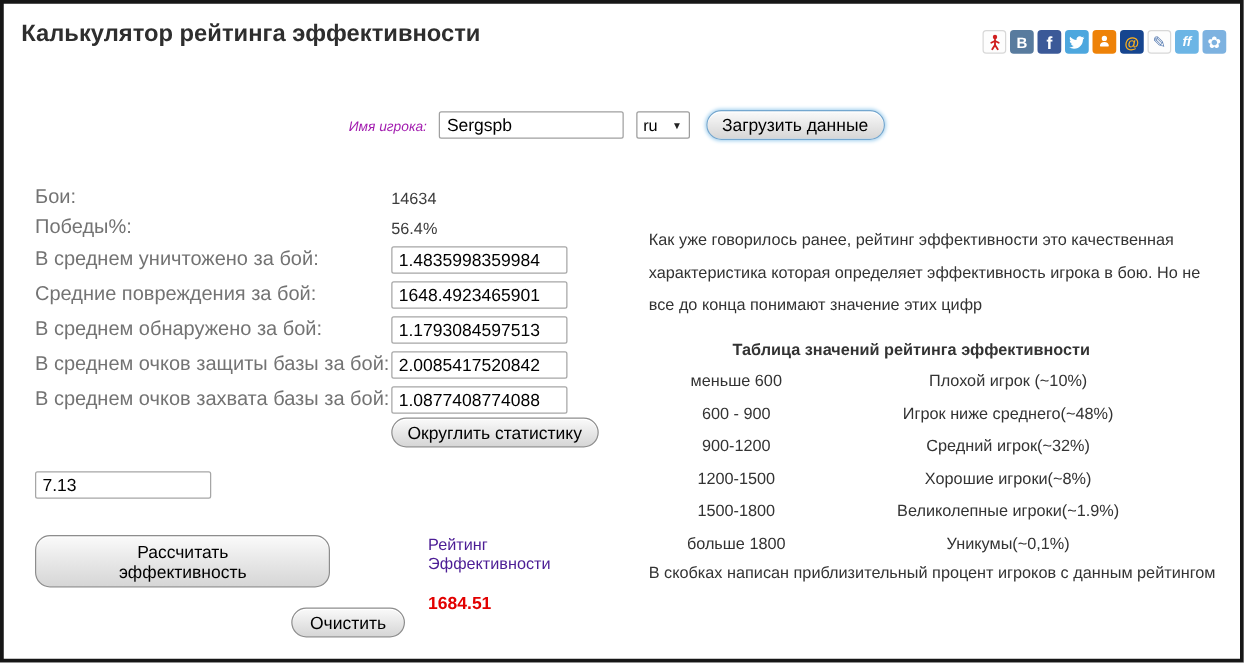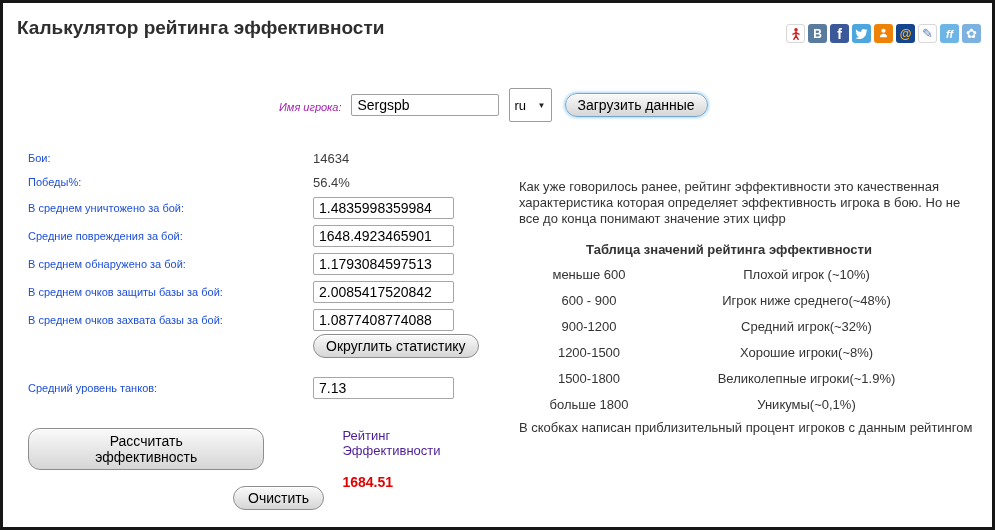--- a/index.html
+++ b/index.html
@@ -35,58 +35,58 @@
     display:flex; align-items:center;
   }
   .form-label { font-size:11px; color:#a21caf; margin-right:9px; margin-top:3px;font-style:italic; }
   .name-input {
     width:148px; height:22px; border:1px solid #a0a0a0; border-radius:2px;
     padding:0 6px; font:14px "Liberation Sans",sans-serif; color:#000;
   }
   .region-select {
     margin-left:10px; width:43px; height:22px; border:1px solid #9c9c9c; border-radius:2px;
     background:#fff; display:flex; align-items:center; justify-content:space-between;
-    padding:16px 5px; font-size:13px; color:#000; cursor:default;
+    padding:4px 5px; font-size:13px; color:#000; cursor:default;
   }
   .region-select .arrow { font-size:8px; color:#222; }
   .btn {
     font:14px "Liberation Sans",sans-serif; color:#000;
     background:linear-gradient(#fafafa,#e4e4e4 60%,#d6d6d6);
     border:1px solid #8d8d8d; border-radius:12px;
     padding:3px 10px; box-shadow:inset 0 1px 0 #fff; cursor:pointer;
   }
   .btn-load {
     margin-left:13px; padding:3px 12px;
     border:1px solid #74a7cf;
     box-shadow:0 0 3px 1px #a9d4f0, inset 0 1px 0 #fff;
   }
   
   .stats { position:absolute; left:25px; top:143px; width:460px; }
   .srow { display:flex; align-items:center; }
   .srow-text { height:24px; }
   .srow-input { height:28px; }
-  .slabel { flex:0 0 285px; font-size:11px; color:#1d4ed8; }
+  .slabel { flex:0 0 285px; font-size:16px; color:#737373; }
   .sval { font-size:13px; color:#3c3c3c; }
   .tbox {
     width:141px; height:22px; border:1px solid #a6a6a6; border-radius:2px;
     padding:0 5px; font:14px "Liberation Sans",sans-serif; color:#000;
   }
   .round-row { height:28px; display:flex; }
   .round-row .btn { margin-left:285px; height:24px; padding:2px 12px; }
   .tank-row { margin-top:12px; }
   .calc-row { margin-top:26px; display:flex; align-items:flex-start; height:48px; }
   .calc-row .btn { padding:4px 30px; }
   .rating-block { margin-left:78px; }
   .rating-label { font-size:13px; color:#4c1d95; }
   .rating-value { font-size:14px; font-weight:bold; color:#e20000; margin-top:16px; }
   .clear-row { margin-top:10px; }
   .clear-row .btn { margin-left:205px; padding:3px 14px; }
   
   .info { position:absolute; left:516px; top:176px; width:454px; color:#333; }
-  .intro { font-size:13px; line-height:16px; }
+  .intro { font-size:13px; line-height:26px; }
   .tbl-title { margin-top:15px; font-size:13px; font-weight:bold; text-align:center; width:420px; }
   .tbl { margin-top:4px; }
   .trow { display:flex; height:26px; align-items:center; font-size:13px; }
   .trange { flex:0 0 140px; text-align:center; }
   .tdesc { flex:0 0 295px; text-align:center; }
   .footnote { margin-top:3px; font-size:13px; }
 </style>
 </head>
 <body>
 
@@ -163,21 +163,20 @@
     <div class="srow srow-input">
       <span class="slabel">В среднем очков захвата базы за бой:</span>
       <input class="tbox" value="1.0877408774088" style="">
     </div>
 
     <div class="round-row">
       <button class="btn">Округлить статистику</button>
     </div>
 
     <div class="srow srow-input tank-row">
-      <span class="slabel">Средний уровень танков:</span>
       <input class="tbox" value="7.13" style="">
     </div>
 
     <div class="calc-row">
       <button class="btn">Рассчитать эффективность</button>
       <div class="rating-block">
         <div class="rating-label">Рейтинг Эффективности</div>
         <div class="rating-value">1684.51</div>
       </div>
     </div>

